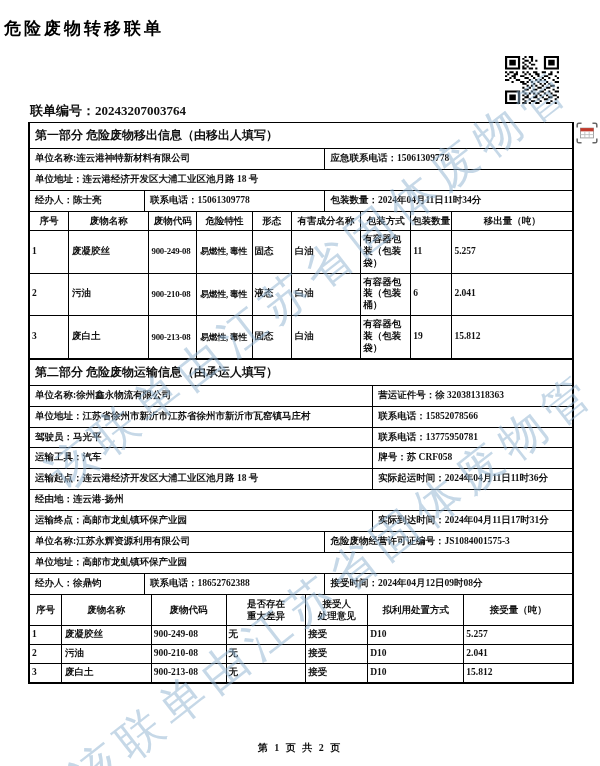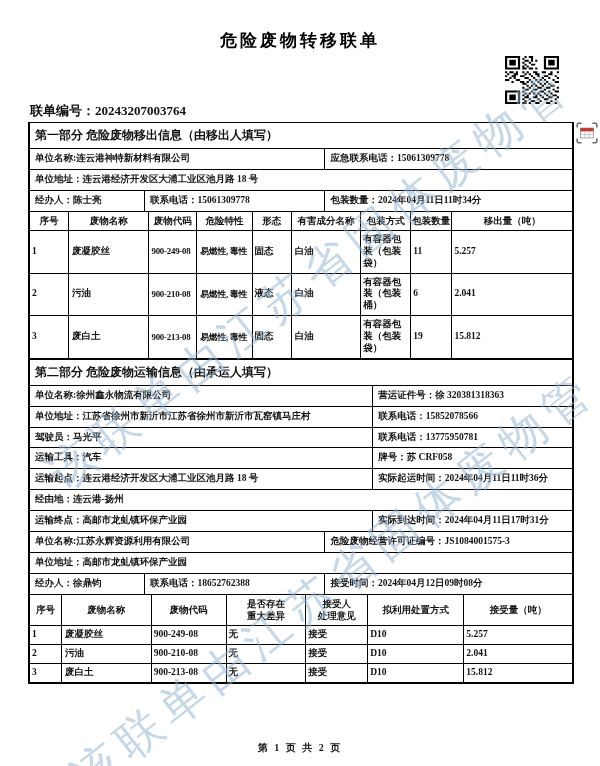--- a/index.html
+++ b/index.html
@@ -1,21 +1,21 @@
 <!DOCTYPE html>
 <html><head>
 <meta charset="utf-8">
 <style>
   html,body{margin:0;padding:0;background:#fff;}
   .sheet{
     position:relative;width:600px;height:766px;background:#fff;overflow:hidden;
     font-family:"Liberation Serif","DejaVu Serif",serif;color:#111;
   }
   .page-title{
-    margin:16px;padding-top:13px;text-align:center;
+    margin:4px;padding-top:13px;
     font-size:17px;font-weight:bold;letter-spacing:3px;color:#000;
   }
   .form-no{
     position:absolute;left:30px;top:102px;font-size:13px;font-weight:bold;
   }
   .qr{position:absolute;left:505px;top:56px;}
   .capture-icon{
     position:absolute;right:1px;top:121px;width:24px;height:24px;background:#fff;
   }
   .tbl-wrap{

